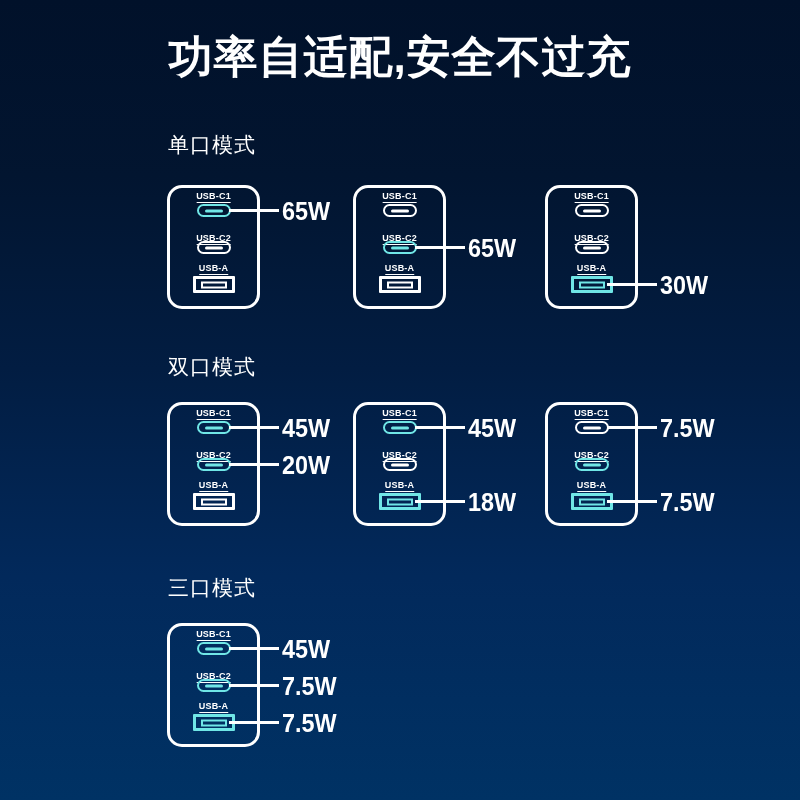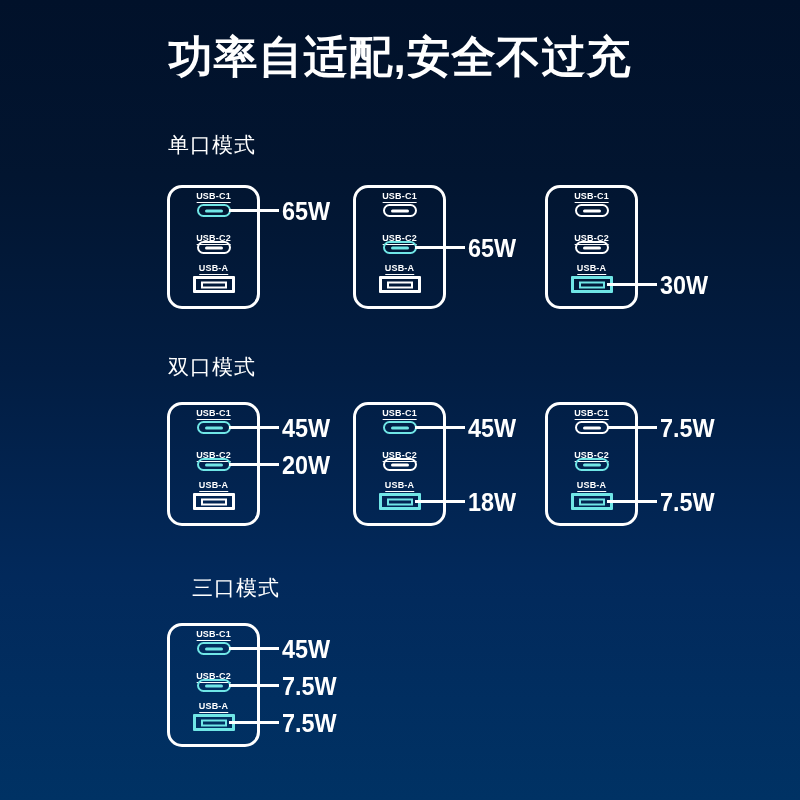--- a/index.html
+++ b/index.html
@@ -16,21 +16,21 @@
     text-align:center;
     font-size:44px;font-weight:800;letter-spacing:1px;
     color:#fff;
   }
   .section-label{
     position:absolute;left:168px;
     font-size:21px;font-weight:400;color:#fff;letter-spacing:1px;
   }
   .section-label.s0{top:131px;}
   .section-label.s1{top:353px;}
-  .section-label.s2{top:574px;margin-left:24px;}
+  .section-label.s2{top:574px;}
 
   .charger-group{position:absolute;width:93px;height:124px;}
   .charger-body{
     position:absolute;left:0;top:0;width:93px;height:124px;
     border:3px solid #fff;border-radius:15px;
     box-sizing:border-box;
   }
   .port-label{
     position:absolute;left:50%;transform:translateX(-50%);
     font-size:9px;font-weight:700;letter-spacing:0.2px;

